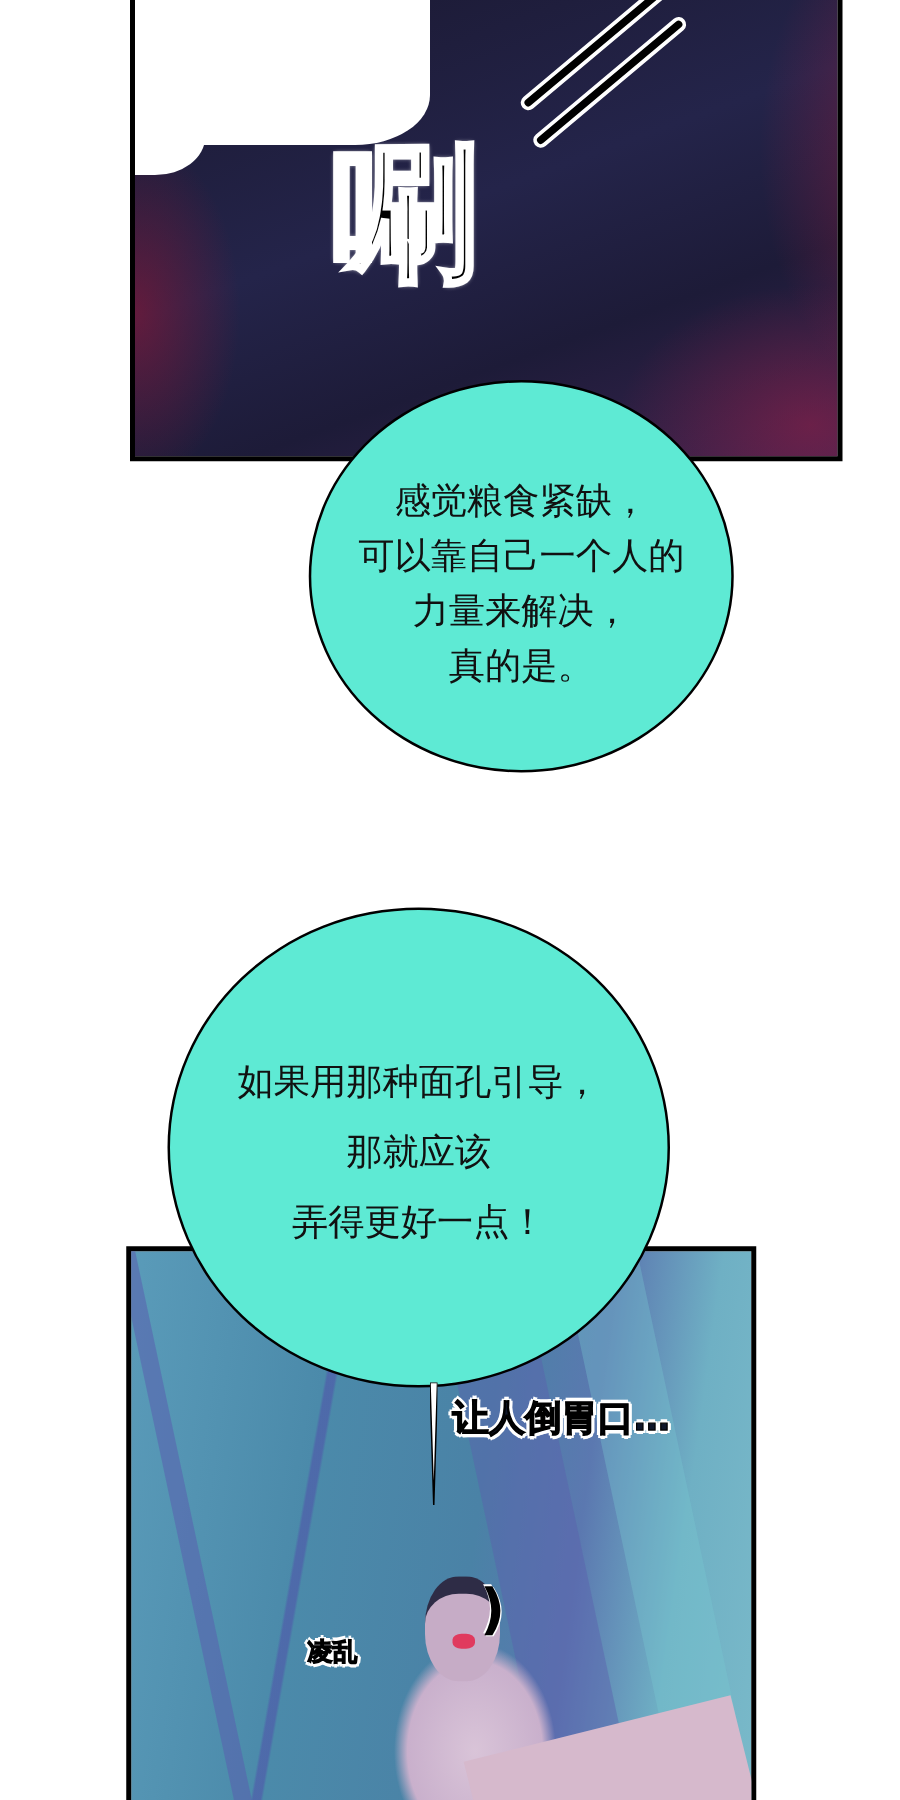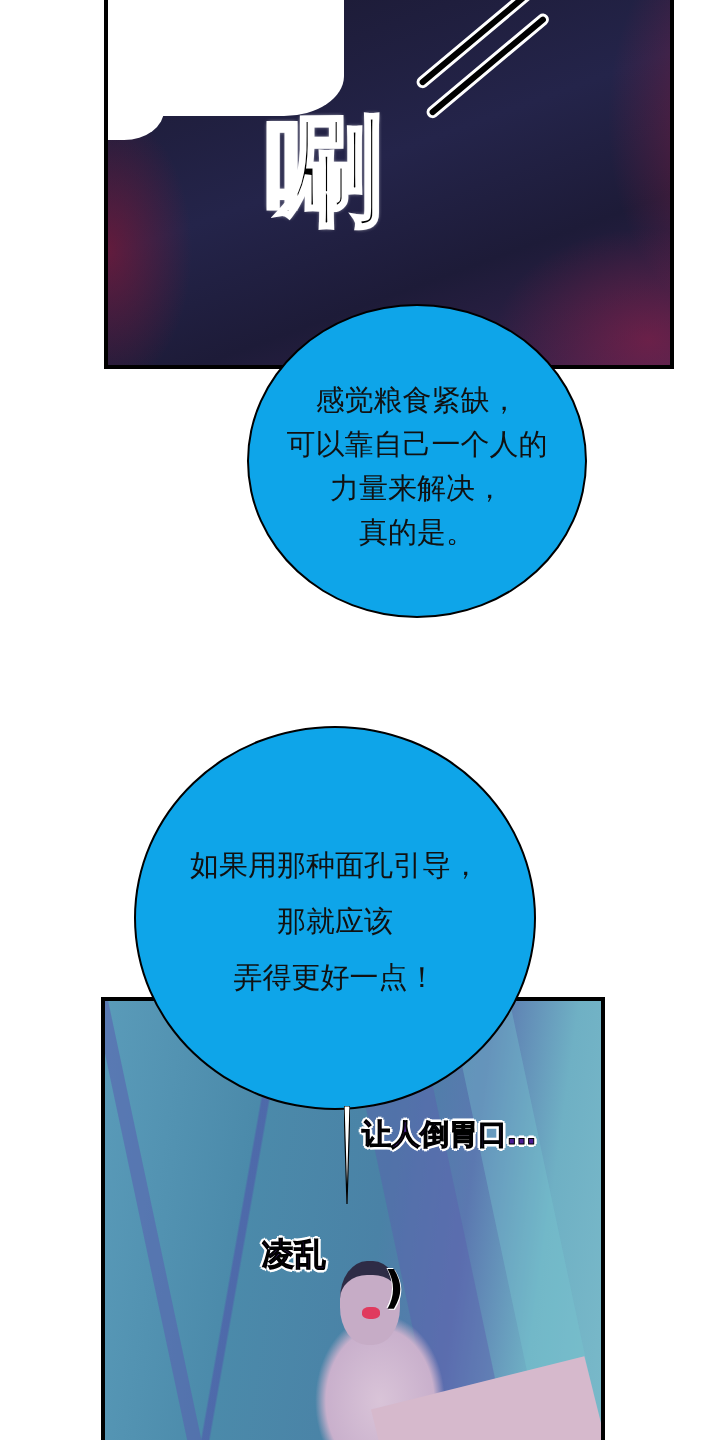--- a/index.html
+++ b/index.html
@@ -31,21 +31,21 @@
     transform-origin: left center;
   }
   .sfx {
     position: absolute; left: 158px; top: 112px;
     font-size: 118px; font-weight: bold; color: #000; line-height: 1;
     -webkit-text-stroke: 3px #fff;
     text-shadow: 0 0 4px #fff, 0 0 2px #fff;
     letter-spacing: -4px;
   }
   .bubble {
-    position: absolute; background: #0ea5e9; border: 2px solid #000; border-radius: 50%;
+    position: absolute; background: #5eead4; border: 2px solid #000; border-radius: 50%;
     display: flex; align-items: center; justify-content: center; text-align: center;
     box-sizing: border-box; z-index: 3;
   }
   #bubble-1 { left: 247px; top: 304px; width: 340px; height: 314px; }
   #bubble-2 { left: 134px; top: 726px; width: 402px; height: 384px; }
   .bubble-text { font-size: 29px; line-height: 44px; color: #111; white-space: pre-line; }
   #bubble-1 .bubble-text { margin-top: 10px; }
   #bubble-2 .bubble-text { margin-top: 6px; line-height: 56px; }
   .tail {
     position: absolute; left: 344px; top: 1106px; width: 6px; height: 98px; z-index: 4;
@@ -67,27 +67,27 @@
     background: #c6acc6; border-top: 14px solid #2e2c46;
   }
   .figure .mouth {
     position: absolute; left: 82px; top: 46px; width: 18px; height: 12px; background: #e03a5e; border-radius: 40%;
   }
   .bed {
     position: absolute; right: -10px; bottom: -20px; width: 220px; height: 110px;
     background: #d6b9cc; transform: rotate(-14deg); transform-origin: right bottom;
   }
   .outline-text {
-    position: absolute; font-weight: bold; color: #4c1d95;
+    position: absolute; font-weight: bold; color: #0f172a;
     -webkit-text-stroke: 1px #000;
     text-shadow: 2px 2px 0 #fff, -2px -2px 0 #fff, 2px -2px 0 #fff, -2px 2px 0 #fff, 0 3px 0 #fff, 3px 0 0 #fff, 0 -3px 0 #fff, -3px 0 0 #fff;
     z-index: 5;
   }
   #caption-stomach { left: 362px; top: 1115px; font-size: 29px; }
-  #sfx-messy { left: 246px; top: 1233px; font-size: 32px; margin-left: 16px; }
+  #sfx-messy { left: 246px; top: 1308px; font-size: 20px; }
   .paren { position: absolute; left: 384px; top: 1262px; font-size: 44px; color: #000; text-shadow: 1px 1px 0 #fff, -1px -1px 0 #fff; z-index: 5; font-weight: bold; }
 </style>
 </head>
 <body>
 
 <div class="panel" id="panel-1">
   <div class="white-cut"></div>
   <div class="white-cut2"></div>
   <div class="speed-line" style="left:310px;top:80px;width:190px;height:6px;transform:rotate(-40deg);"></div>
   <div class="speed-line" style="left:320px;top:110px;width:150px;height:6px;transform:rotate(-40deg);"></div>

